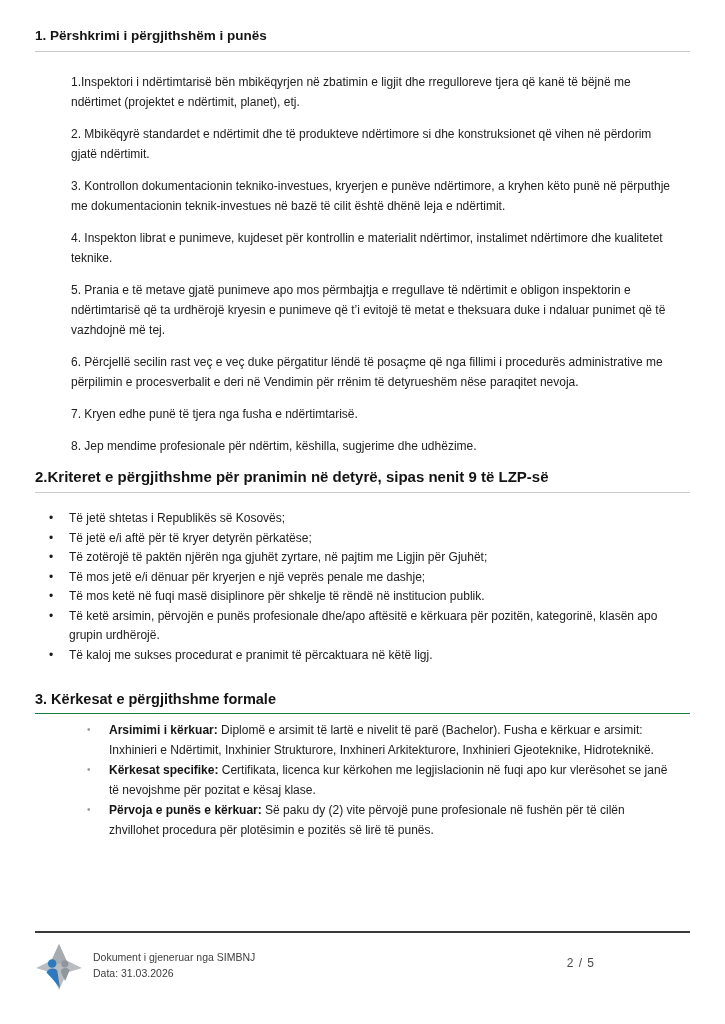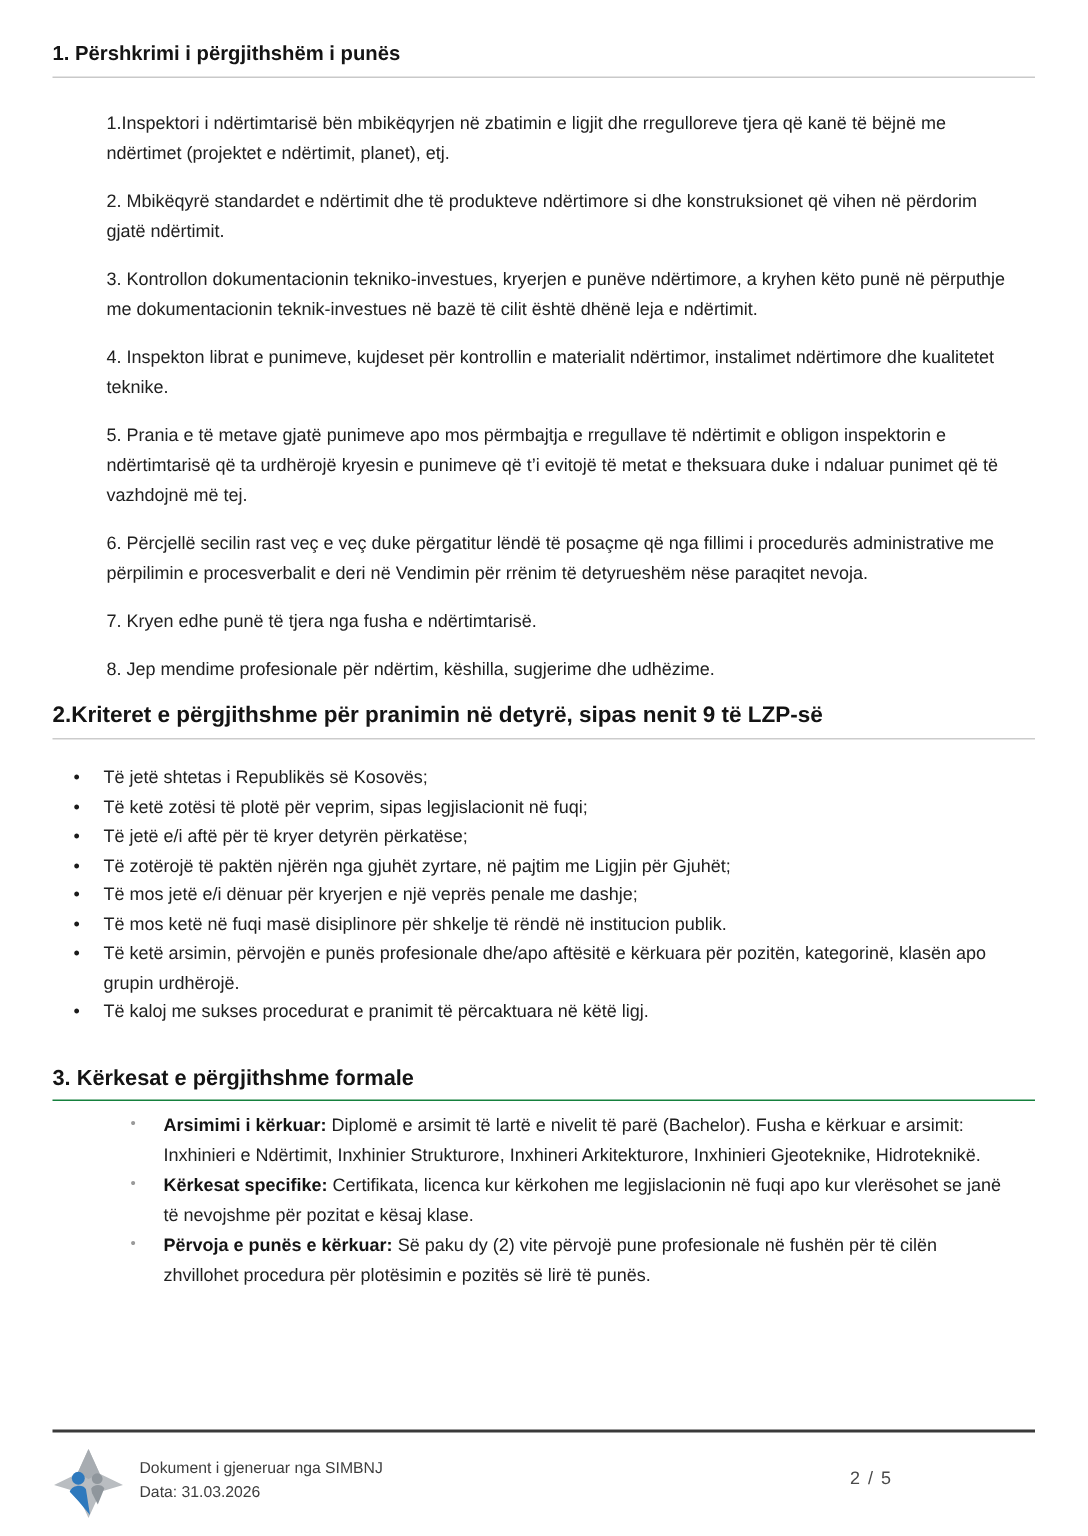--- a/index.html
+++ b/index.html
@@ -71,21 +71,21 @@
   }
   ul.formal-list li::before {
     content: "•";
     position: absolute; left: 2px; top: 0;
     font-size: 10px; color: #9a9a9a;
   }
   ul.formal-list .item-label { font-weight: 700; color: #141414; }
   
   .footer {
     position: absolute;
-    left: 35px; right: 35px; top: 953px;
+    left: 35px; right: 35px; top: 931px;
     border-top: 2px solid #3a3a3a;
     padding-top: 9px;
   }
   .footer-inner { display: flex; align-items: flex-start; }
   .footer-logo { width: 48px; height: 48px; flex: 0 0 auto; margin-top: 1px; }
   .footer-text { margin-left: 10px; padding-top: 7px; }
   .footer-text div {
     font-size: 10.5px; line-height: 16px; color: #3d3d3d;
   }
   .page-num {
@@ -109,21 +109,20 @@
       <p>6. Përcjellë secilin rast veç e veç duke përgatitur lëndë të posaçme që nga fillimi i procedurës administrative me përpilimin e procesverbalit e deri në Vendimin për rrënim të detyrueshëm nëse paraqitet nevoja.</p>
       <p>7. Kryen edhe punë të tjera nga fusha e ndërtimtarisë.</p>
       <p>8. Jep mendime profesionale për ndërtim, këshilla, sugjerime dhe udhëzime.</p>
     </div>
   </section>
 
   <section class="section-2">
     <h2 class="sec2-title">2.Kriteret e përgjithshme për pranimin në detyrë, sipas nenit 9 të LZP-së</h2>
     <ul class="criteria-list">
       <li>Të jetë shtetas i Republikës së Kosovës;</li>
-      <li>Të ketë zotësi të plotë për veprim, sipas legjislacionit në fuqi;</li>
       <li>Të jetë e/i aftë për të kryer detyrën përkatëse;</li>
       <li>Të zotërojë të paktën njërën nga gjuhët zyrtare, në pajtim me Ligjin për Gjuhët;</li>
       <li>Të mos jetë e/i dënuar për kryerjen e një veprës penale me dashje;</li>
       <li>Të mos ketë në fuqi masë disiplinore për shkelje të rëndë në institucion publik.</li>
       <li>Të ketë arsimin, përvojën e punës profesionale dhe/apo aftësitë e kërkuara për pozitën, kategorinë, klasën apo grupin urdhërojë.</li>
       <li>Të kaloj me sukses procedurat e pranimit të përcaktuara në këtë ligj.</li>
     </ul>
   </section>
 
   <section class="section-3">

